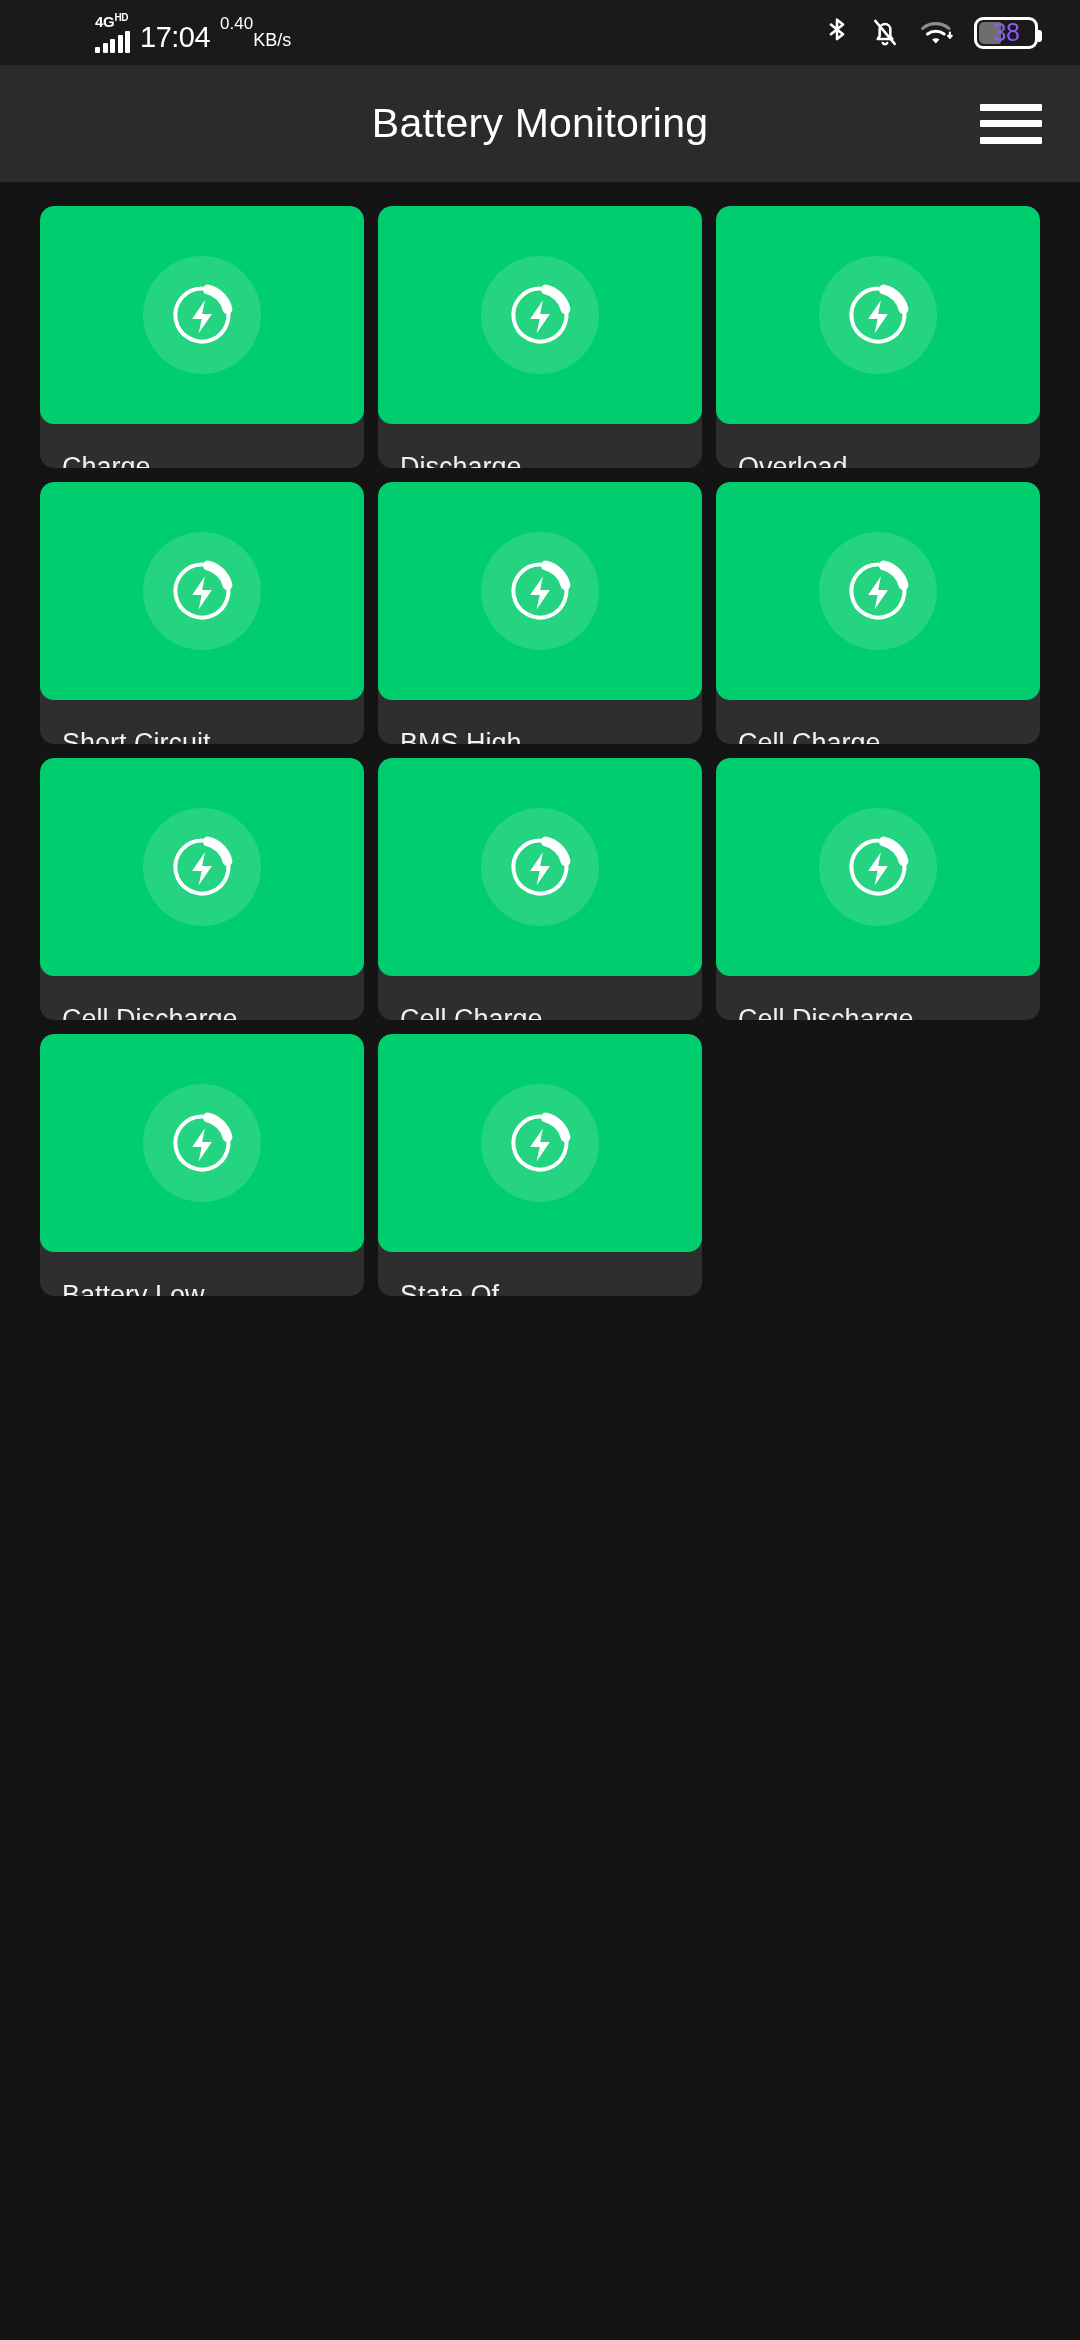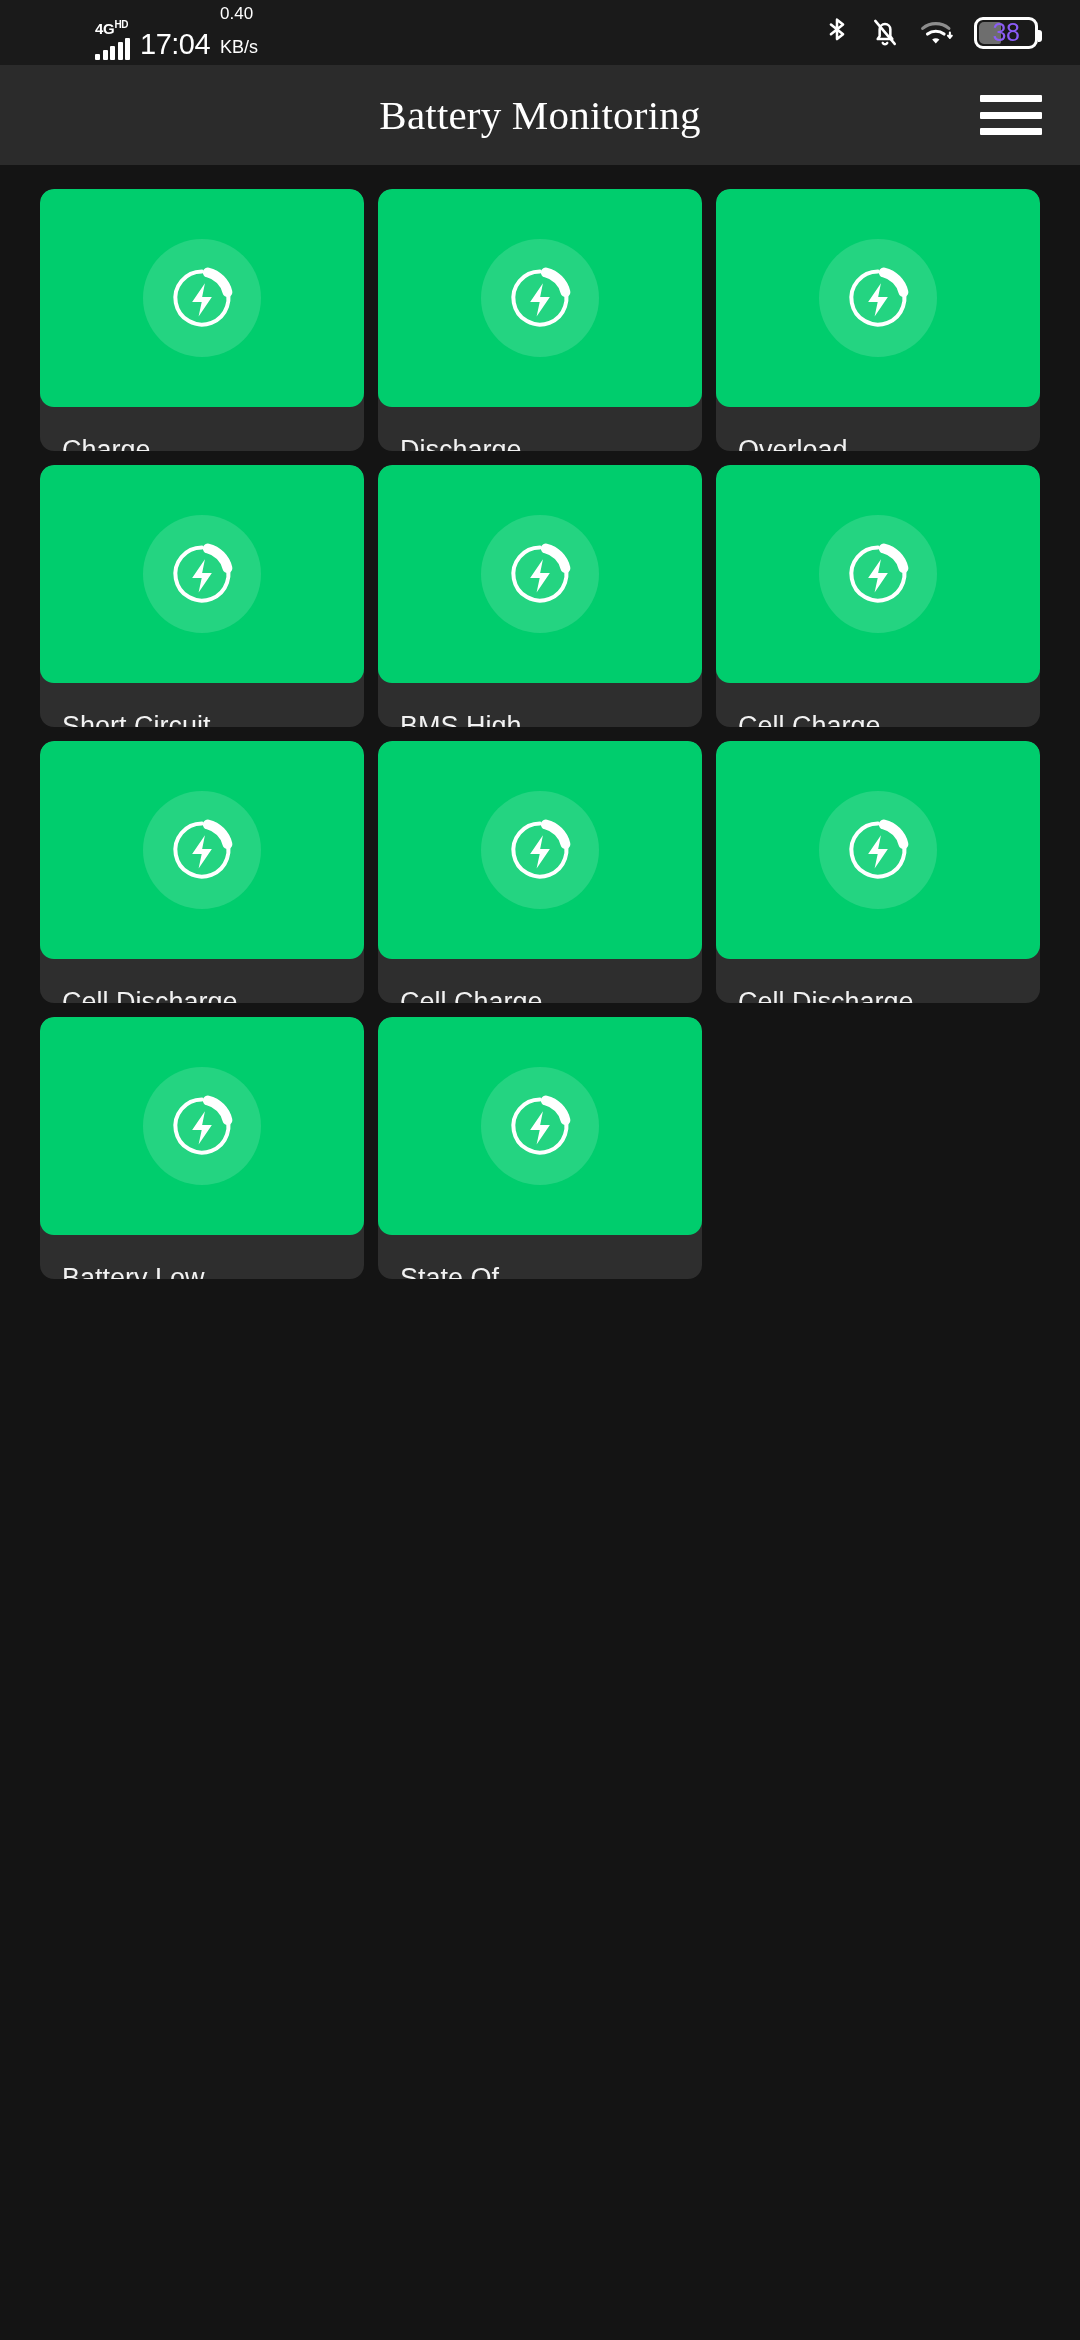--- a/index.html
+++ b/index.html
@@ -24,21 +24,21 @@
   .net-label{ font-size:15px; font-weight:bold; line-height:1; letter-spacing:-.3px; }
   .net-label sup{ font-size:10px; font-weight:bold; vertical-align:super; }
   .bars{ display:flex; align-items:flex-end; gap:2.5px; height:22px; margin-top:2px; }
   .bars i{ display:block; width:5px; background:#fff; border-radius:1px; }
   .bars i:nth-child(1){ height:6px; }
   .bars i:nth-child(2){ height:10px; }
   .bars i:nth-child(3){ height:14px; }
   .bars i:nth-child(4){ height:18px; }
   .bars i:nth-child(5){ height:22px; }
   .clock{ font-size:29px; line-height:1; font-weight:400; letter-spacing:-.5px; padding-bottom:1px;}
-  .netspeed{ display:flex; flex-direction:column; line-height:1.05; padding-bottom:3px;justify-content:flex-end; }
+  .netspeed{ display:flex; flex-direction:row; line-height:1.05; padding-bottom:3px;justify-content:flex-end; }
   .netspeed .rate{ font-size:17px; }
   .netspeed .unit{ font-size:18px;margin-top:16px; }
 
   .sb-right{ display:flex; align-items:center; gap:18px; margin-left:auto; margin-right:42px; }
   .sb-right svg{ display:block; }
   .battery{
     position:relative;
     width:64px; height:32px;
     border:3px solid #ffffff; border-radius:9px;
     display:flex; align-items:center; justify-content:center;
@@ -50,23 +50,23 @@
   }
   .battery .fill{
     position:absolute; left:2px; top:2px; bottom:2px;
     width:38%; background:#6e6e6e; border-radius:5px 2px 2px 5px;
   }
   .battery .lvl{ position:relative; font-size:25px; font-weight:500; color:#8b5cf6; letter-spacing:-.5px;text-align:center; }
 
   
   .appbar{
     position:relative;
-    height:100px; width:1080px;
+    height:117px; width:1080px;
     background:#2b2b2b;
-    display:flex; align-items:center; justify-content:center;font-family:Liberation Serif, serif;
+    display:flex; align-items:center; justify-content:center;
   }
   .appbar-title{
     font-size:41px; color:#ffffff; font-weight:400; letter-spacing:.2px;
   }
   .menu-btn{
     position:absolute; right:38px; top:50%; transform:translateY(-50%);
     width:62px; height:52px;
     display:flex; flex-direction:column; justify-content:space-between;
     padding:6px 0;
     cursor:pointer;

